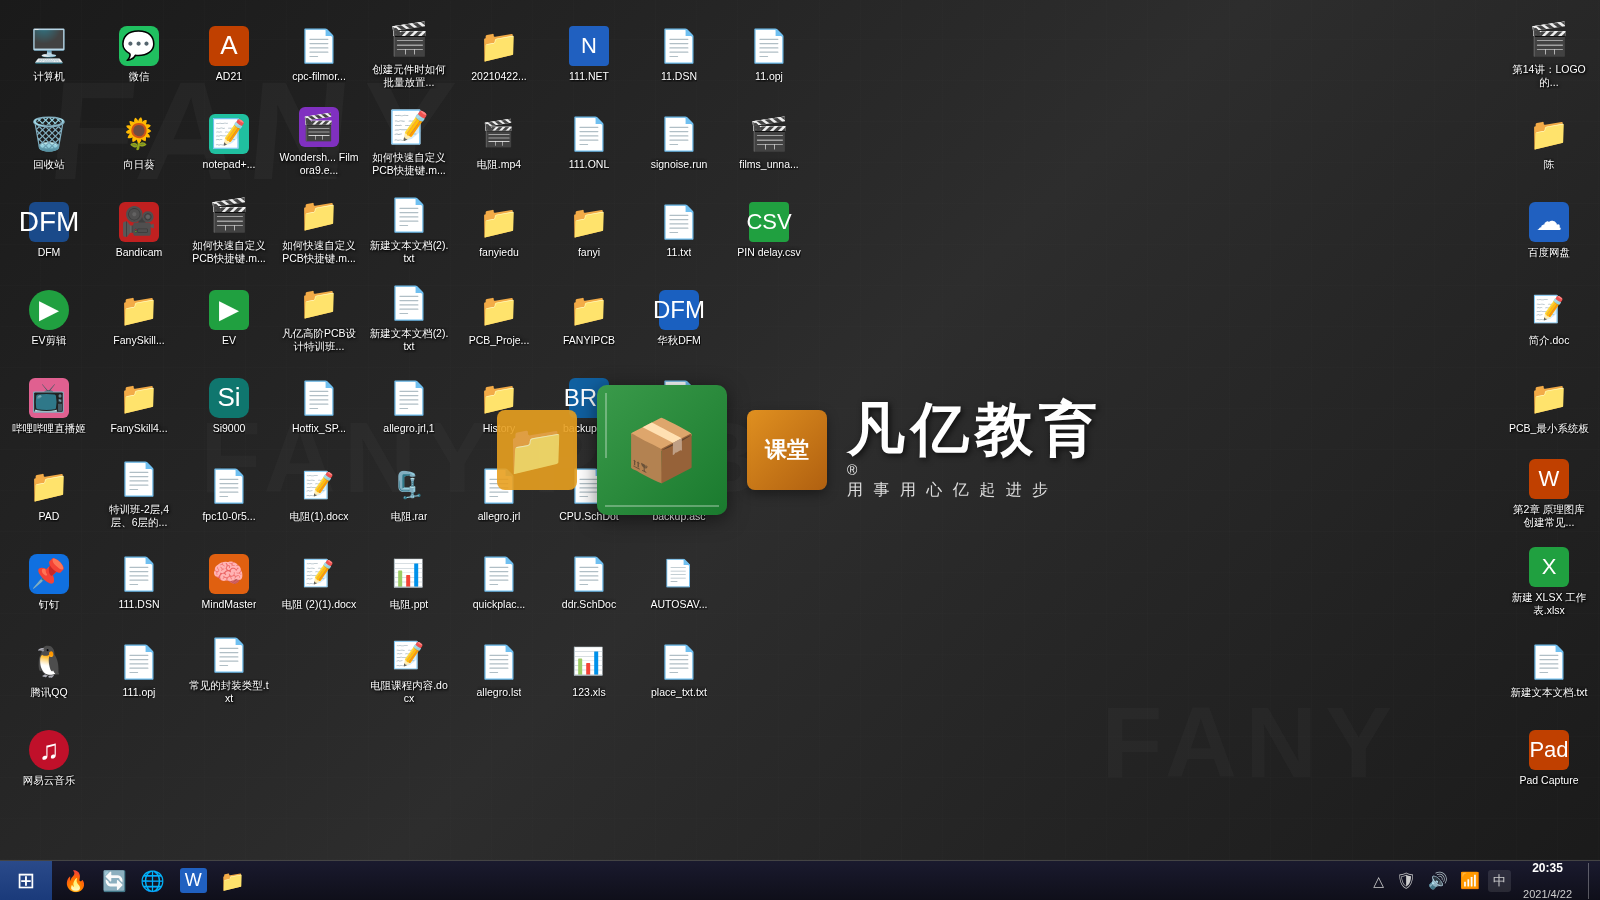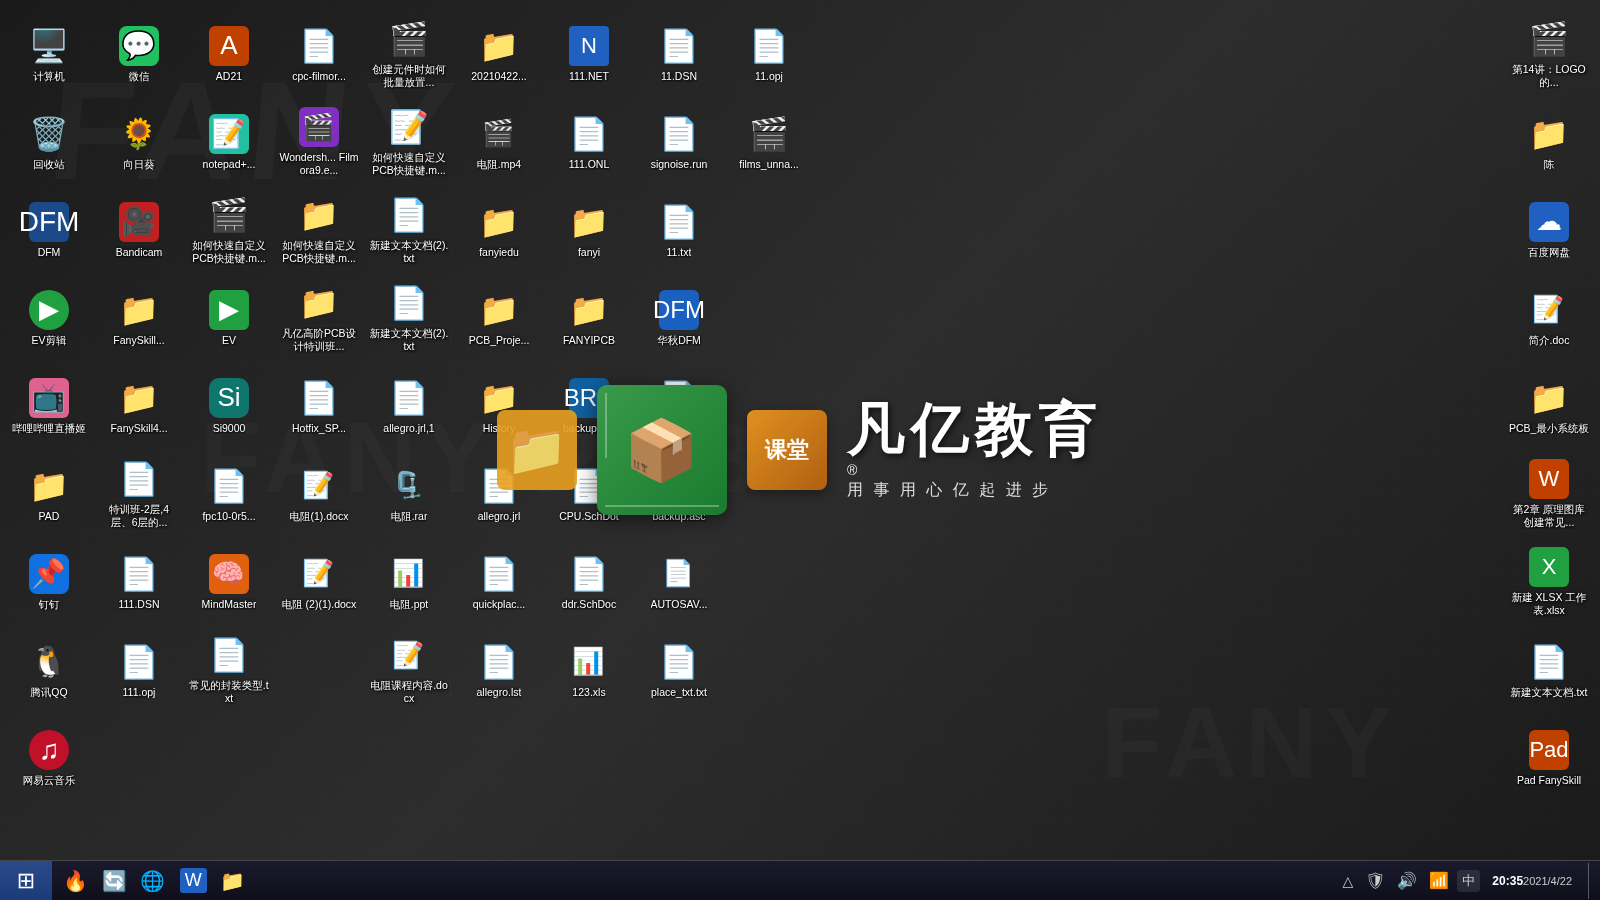--- a/index.html
+++ b/index.html
@@ -123,28 +123,29 @@
 
     .tray-icon {
       font-size: 14px;
       padding: 2px 4px;
       cursor: pointer;
       color: #ccc;
     }
 
     .taskbar-clock {
       display: flex;
-      flex-direction: row;
+      flex-direction: column;
       align-items: center;
       justify-content: flex-start;
       font-size: 11px;
       color: #fff;
       padding: 0 8px;
       height: 100%;
       cursor: pointer;
+      gap: 13px;
     }
 
     
     .brand-overlay {
       position: absolute;
       top: 50%;
       left: 50%;
       transform: translate(-50%, -50%);
       z-index: 50;
       display: flex;
@@ -454,20 +455,24 @@
 
       <div style="display:flex;flex-direction:column;width:90px;">
         <div class="desktop-icon">
           <div class="icon-img">📄</div>
           <div class="icon-label">11.opj</div>
         </div>
         <div class="desktop-icon">
           <div class="icon-img">🎬</div>
           <div class="icon-label">films_unna...</div>
         </div>
+        <div class="desktop-icon">
+          <div class="icon-img" style="font-size:22px;background:#20a040;border-radius:4px;color:#fff;">CSV</div>
+          <div class="icon-label">PIN delay.csv</div>
+        </div>
       </div>
 
     </div>
 
     <div style="display:flex;flex-direction:column;width:90px;margin-left:auto;">
       <div class="desktop-icon">
         <div class="icon-img">🎬</div>
         <div class="icon-label">第14讲：LOGO的...</div>
       </div>
       <div class="desktop-icon">
@@ -493,21 +498,21 @@
       <div class="desktop-icon">
         <div class="icon-img" style="font-size:22px;background:#20a040;border-radius:6px;color:#fff;">X</div>
         <div class="icon-label">新建 XLSX 工作表.xlsx</div>
       </div>
       <div class="desktop-icon">
         <div class="icon-img">📄</div>
         <div class="icon-label">新建文本文档.txt</div>
       </div>
       <div class="desktop-icon">
         <div class="icon-img" style="font-size:22px;background:#c04000;border-radius:6px;color:#fff;">Pad</div>
-        <div class="icon-label">Pad FanySkill</div>
+        <div class="icon-label">Pad Capture</div>
       </div>
     </div>
 
   </div>
 </div>
 
 <div class="brand-overlay">
 
   <div style="width:80px;height:80px;background:#e8a020;border-radius:8px;display:flex;align-items:center;justify-content:center;font-size:50px;opacity:0.9;">📁</div>
 

